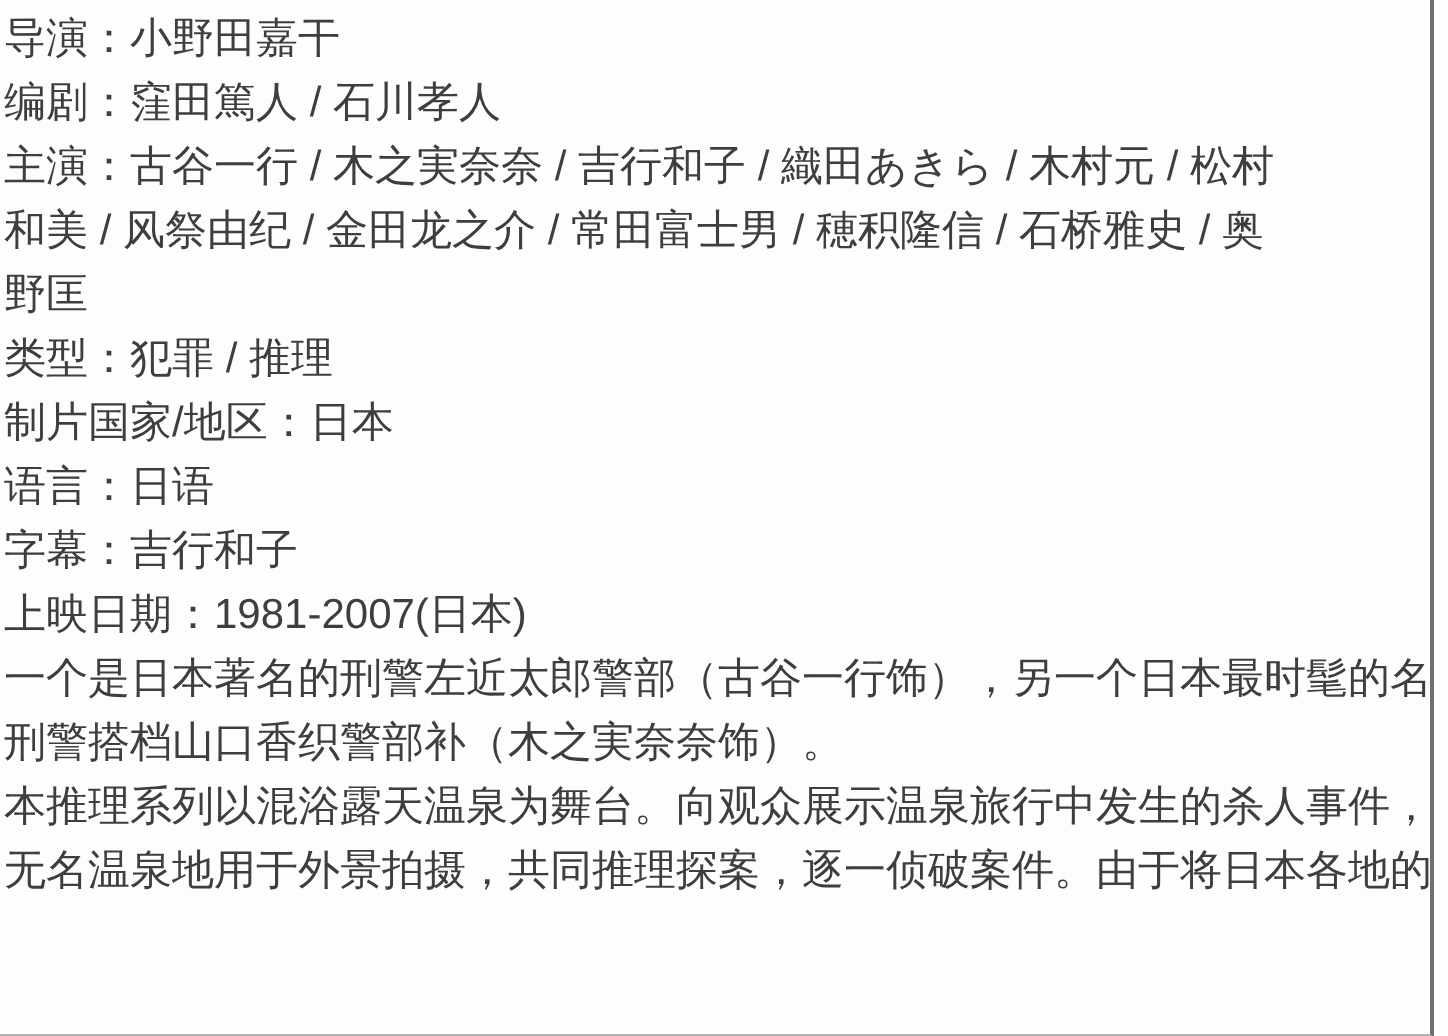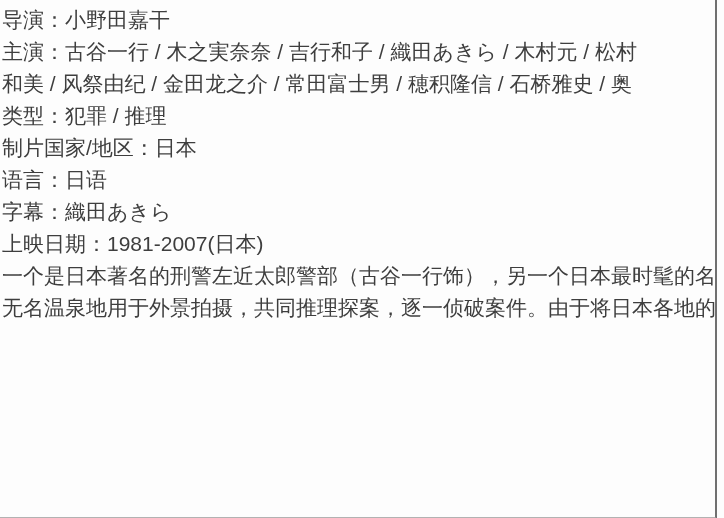--- a/index.html
+++ b/index.html
@@ -31,37 +31,41 @@
   }
   .line span { display: inline; }
 </style>
 </head>
 <body>
 
 <div class="panel">
 
   <div class="line"><span>导演</span><span>：</span><span>小野田嘉干</span></div>
 
+  <div class="line"><span>编剧</span><span>：</span><span>窪田篤人 / 石川孝人</span></div>
 
   <div class="line"><span>主演</span><span>：</span><span>古谷一行 / 木之実奈奈 / 吉行和子 / 織田あきら / 木村元 / 松村</span></div>
 
   <div class="line"><span>和美 / 风祭由纪 / 金田龙之介 / 常田富士男 / 穂积隆信 / 石桥雅史 / 奥</span></div>
 
+  <div class="line"><span>野匡</span></div>
 
   <div class="line"><span>类型</span><span>：</span><span>犯罪 / 推理</span></div>
 
   <div class="line"><span>制片国家/地区</span><span>：</span><span>日本</span></div>
 
   <div class="line"><span>语言</span><span>：</span><span>日语</span></div>
 
-  <div class="line"><span>字幕</span><span>：</span><span>織田あきら</span></div>
+  <div class="line"><span>字幕</span><span>：</span><span>吉行和子</span></div>
 
   <div class="line"><span>上映日期</span><span>：</span><span>1981-2007(日本)</span></div>
 
 
   <div class="line"><span>一个是日本著名的刑警左近太郎警部（古谷一行饰），另一个日本最时髦的名</span></div>
 
+  <div class="line"><span>刑警搭档山口香织警部补（木之実奈奈饰）。</span></div>
 
+  <div class="line"><span>本推理系列以混浴露天温泉为舞台。向观众展示温泉旅行中发生的杀人事件，</span></div>
 
   <div class="line"><span>无名温泉地用于外景拍摄，共同推理探案，逐一侦破案件。由于将日本各地的</span></div>
 
 
 </div>
 
 </body></html>

